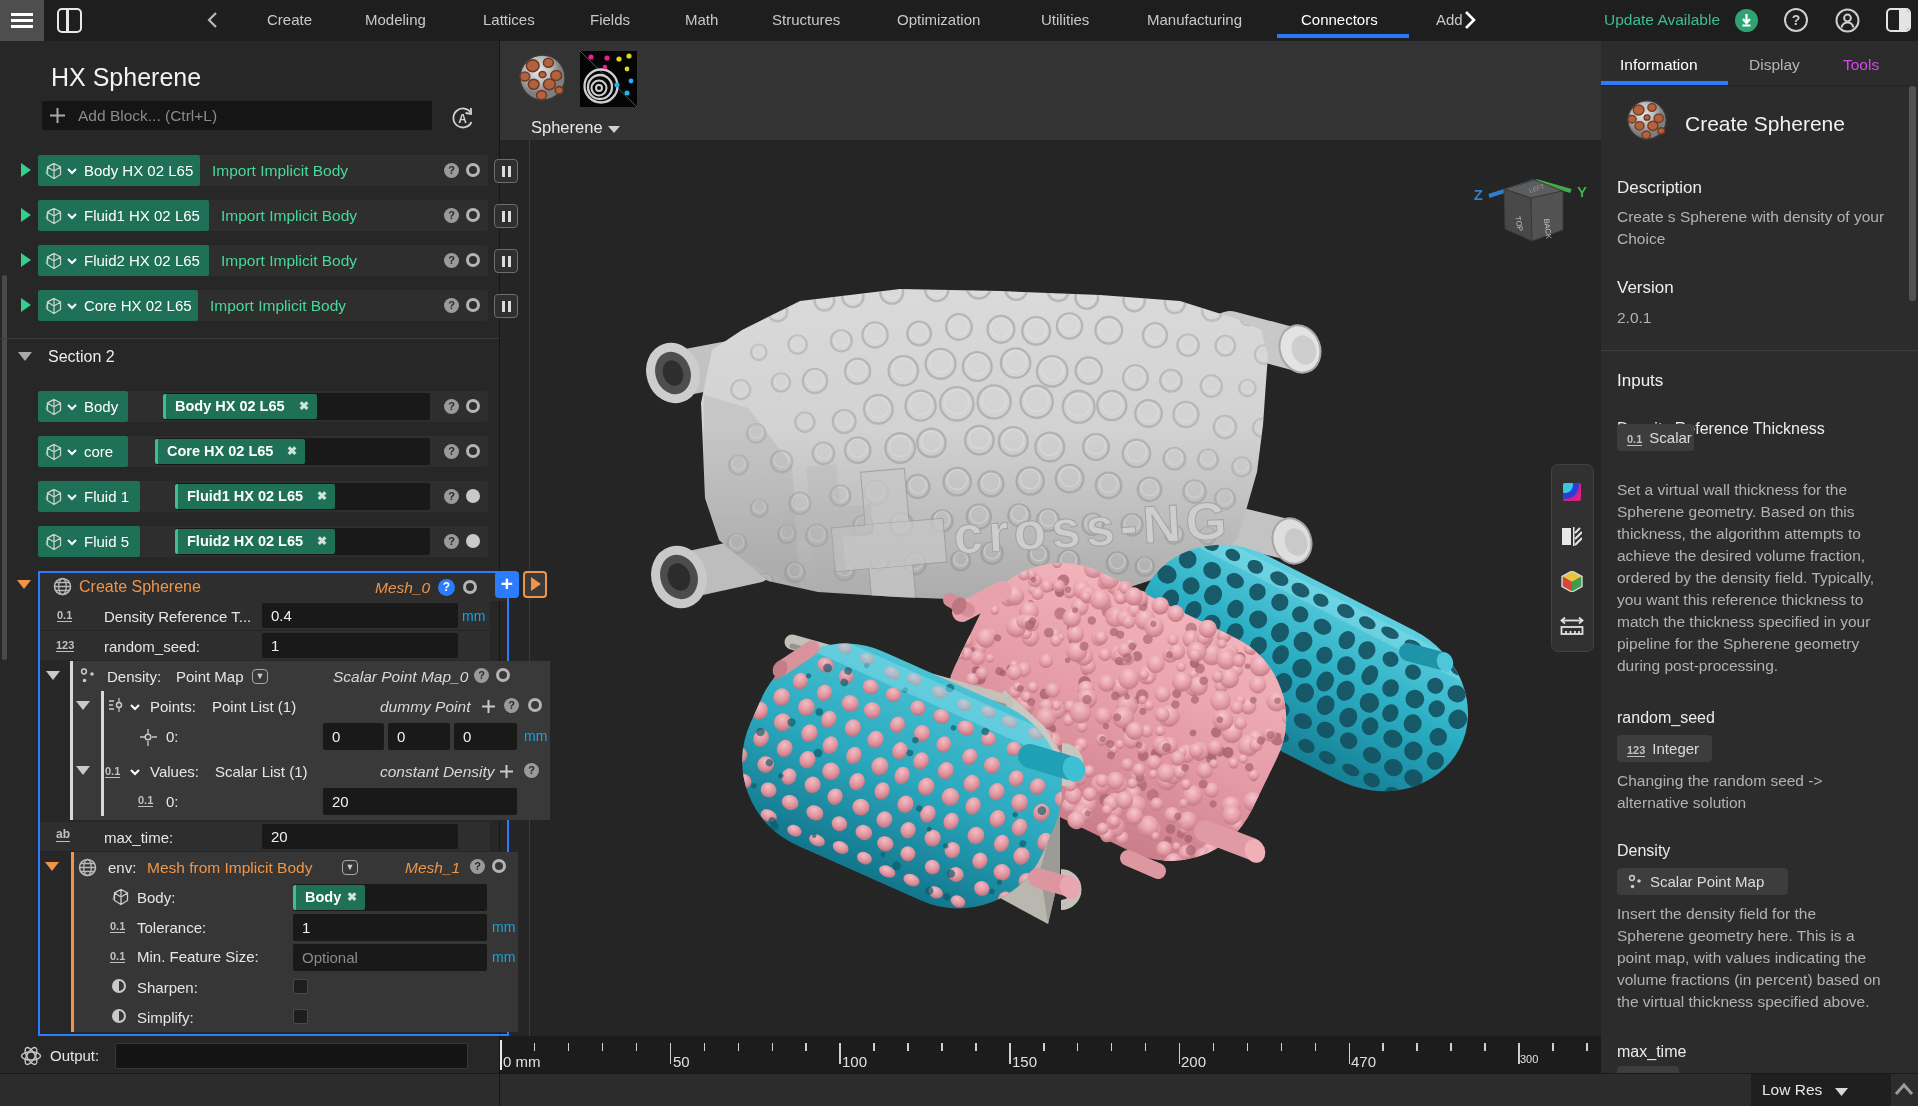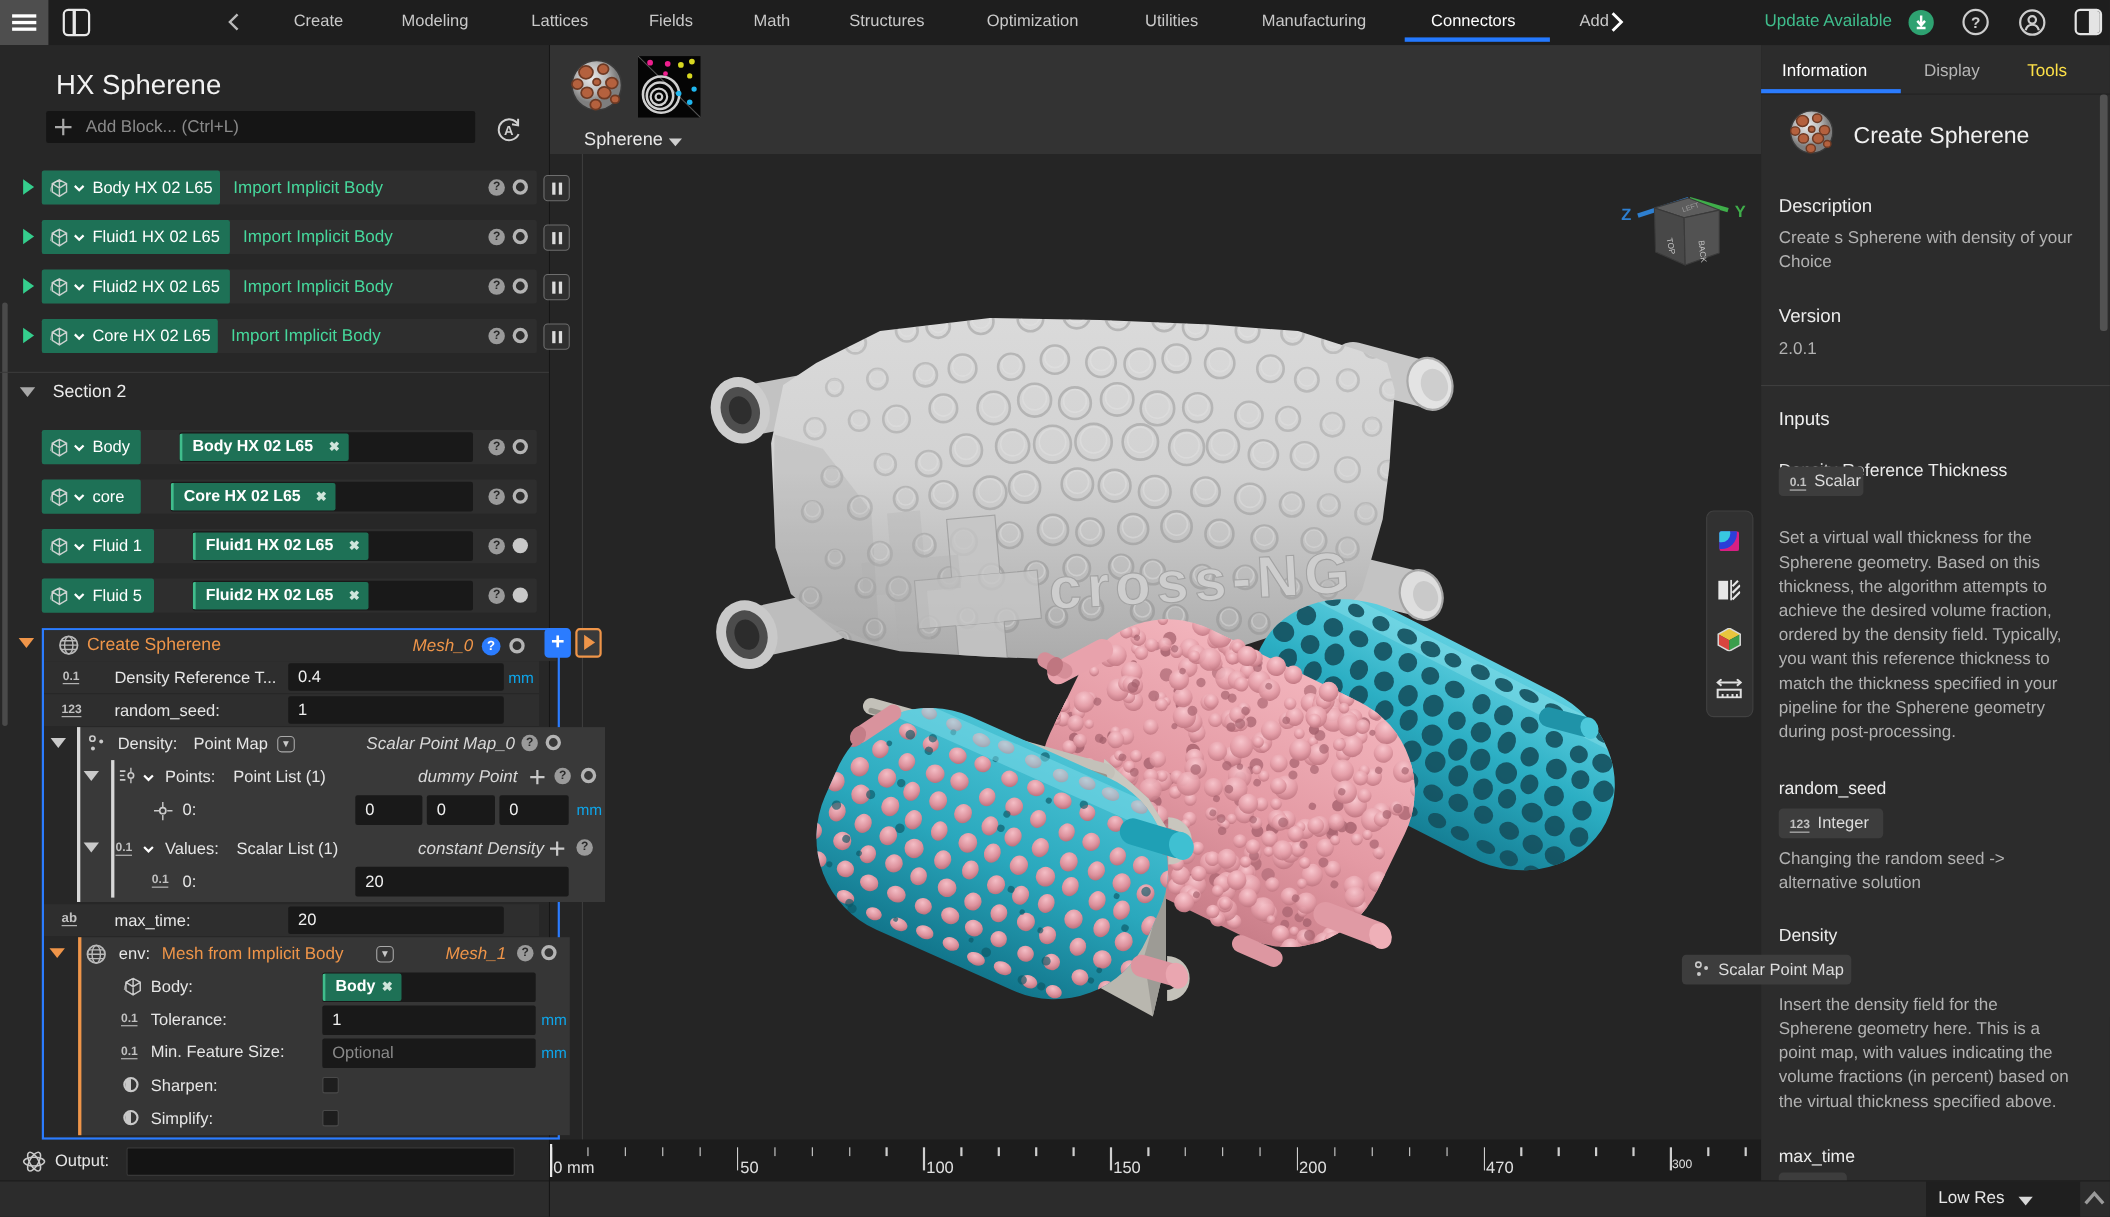--- a/index.html
+++ b/index.html
@@ -1562,21 +1562,21 @@
 <span class="ab" style="left:503px;top:1053px;color:#e0e0e0;font-size:15px">0 mm</span>
 <span class="ab" style="left:673px;top:1053px;color:#e0e0e0;font-size:15px">50</span>
 <span class="ab" style="left:842px;top:1053px;color:#e0e0e0;font-size:15px">100</span>
 <span class="ab" style="left:1012px;top:1053px;color:#e0e0e0;font-size:15px">150</span>
 <span class="ab" style="left:1181px;top:1053px;color:#e0e0e0;font-size:15px">200</span>
 <span class="ab" style="left:1351px;top:1053px;color:#e0e0e0;font-size:15px">470</span>
 <span class="ab" style="left:1520px;top:1053px;color:#e0e0e0;font-size:11px">300</span>
 <div class="ab" style="left:1601px;top:41px;width:317px;height:1032px;background:#2c2c2c"></div>
 <span class="ab b" style="left:1620px;top:56px;color:#fff;font-size:15.5px">Information</span>
 <span class="ab" style="left:1749px;top:56px;color:#b5b5b5;font-size:15.5px">Display</span>
-<span class="ab" style="left:1843px;top:56px;color:#fde047;font-size:15.5px">Tools</span>
+<span class="ab" style="left:1843px;top:56px;color:#d946ef;font-size:15.5px">Tools</span>
 <div class="ab" style="left:1601px;top:81px;width:127px;height:4px;background:#2b7cff"></div>
 <div class="ab" style="left:1601px;top:85px;width:317px;height:1px;background:#222"></div>
 <svg class="ab" style="left:1627px;top:100px" width="40" height="40" viewBox="0 0 48 48">
     <defs>
       <radialGradient id="bg1627" cx="40%" cy="35%">
         <stop offset="0%" stop-color="#e8e8e8"></stop>
         <stop offset="60%" stop-color="#b9b9b9"></stop>
         <stop offset="100%" stop-color="#7e7e7e"></stop>
       </radialGradient>
     </defs>
@@ -1598,21 +1598,21 @@
 <span class="rpt" style="left:1617px;top:307px">2.0.1</span>
 <div class="ab" style="left:1601px;top:350px;width:317px;height:1px;background:#3e3e3e"></div>
 <span class="ab b" style="left:1617px;top:371px;color:#f0f0f0;font-size:17px">Inputs</span>
 <span class="rph" style="left:1617px;top:420px">Density Reference Thickness</span>
 <div class="rtag" style="left:1617px;top:424px;width:77px"><span class="numic" style="position:static;margin:0 7px 0 10px">0.1</span>Scalar</div>
 <div class="rpt" style="left:1617px;top:479px;width:300px">Set a virtual wall thickness for the<br>Spherene geometry. Based on this<br>thickness, the algorithm attempts to<br>achieve the desired volume fraction,<br>ordered by the density field. Typically,<br>you want this reference thickness to<br>match the thickness specified in your<br>pipeline for the Spherene geometry<br>during post-processing.</div>
 <span class="rph" style="left:1617px;top:709px">random_seed</span>
 <div class="rtag" style="left:1617px;top:735px;width:95px"><span class="numic" style="position:static;margin:0 7px 0 10px">123</span>Integer</div>
 <div class="rpt" style="left:1617px;top:770px;width:300px">Changing the random seed -&gt;<br>alternative solution</div>
 <span class="rph" style="left:1617px;top:842px">Density</span>
-<div class="rtag" style="left:1529px;top:868px;width:154px"><svg style="vertical-align:-3px;margin:0 7px 0 10px" width="16" height="16">
+<div class="rtag" style="left:1617px;top:868px;width:171px"><svg style="vertical-align:-3px;margin:0 7px 0 10px" width="16" height="16">
       <circle cx="5" cy="4" r="2.4" fill="none" stroke="#c9c9c9" stroke-width="1.5"></circle>
       <circle cx="12" cy="7" r="1.8" fill="#c9c9c9"></circle>
       <circle cx="5.5" cy="12.5" r="1.8" fill="#c9c9c9"></circle>
     </svg>Scalar Point Map</div>
 <div class="rpt" style="left:1617px;top:903px;width:300px">Insert the density field for the<br>Spherene geometry here. This is a<br>point map, with values indicating the<br>volume fractions (in percent) based on<br>the virtual thickness specified above.</div>
 <span class="rph" style="left:1617px;top:1043px">max_time</span>
 <div class="ab" style="left:1617px;top:1066px;width:62px;height:7px;background:#3d3d3d;border-radius:4px 4px 0 0"></div>
 <div class="ab" style="left:1909px;top:86px;width:7px;height:215px;background:#525252;border-radius:3px"></div>
 <div class="ab" style="left:1751px;top:1074px;width:140px;height:32px;background:#1f1f1f"></div>
 <span class="ab" style="left:1762px;top:1081px;color:#e8e8e8;font-size:15.5px">Low Res</span>

